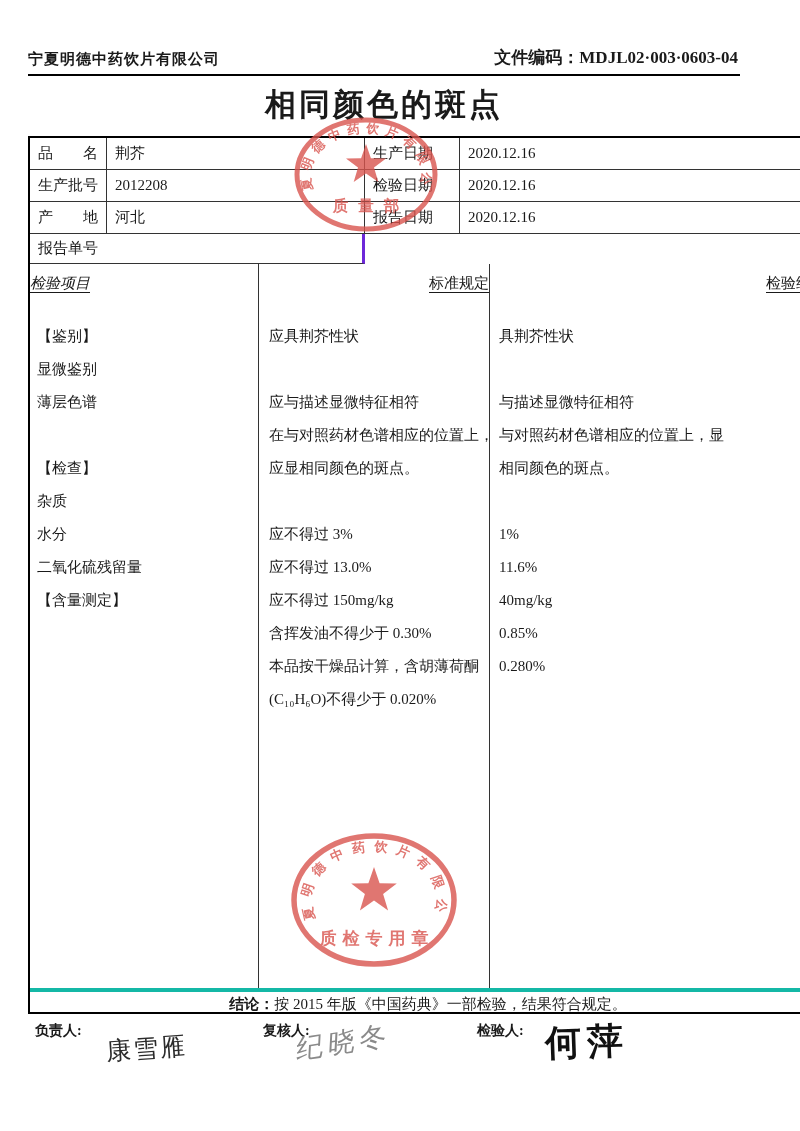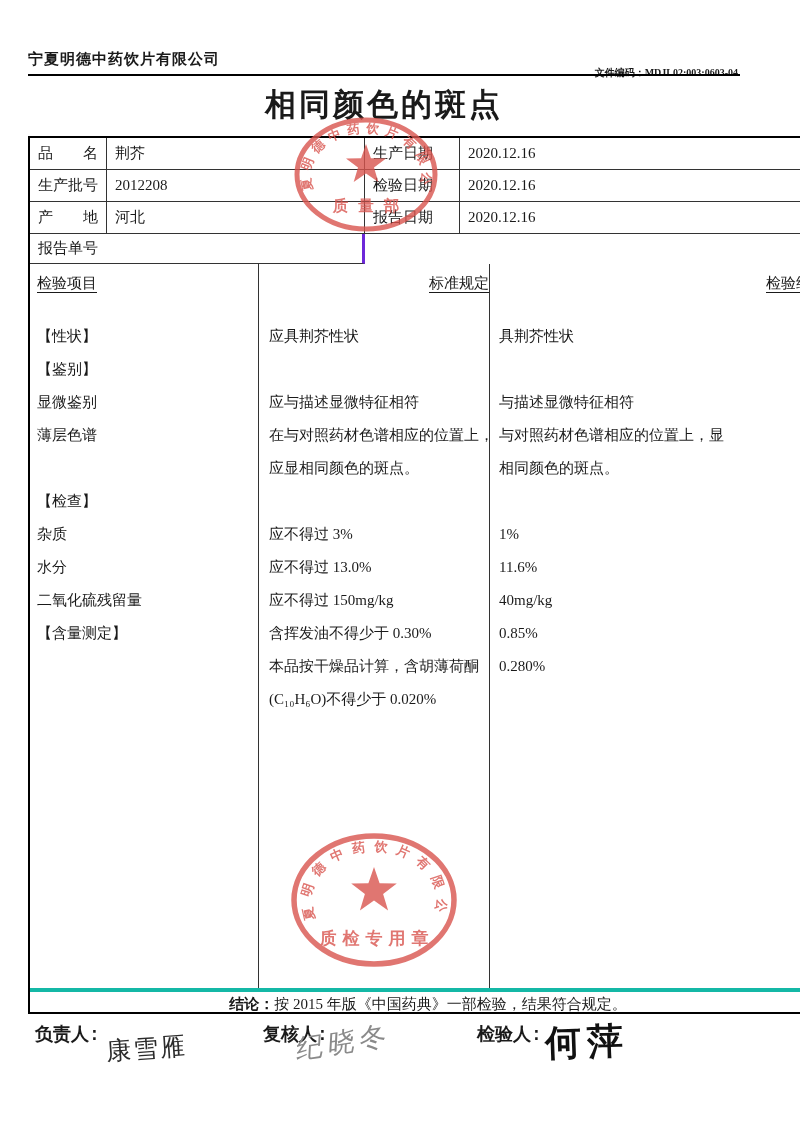--- a/index.html
+++ b/index.html
@@ -2,21 +2,21 @@
 <html><head>
 <meta charset="utf-8">
 <style>
   html,body{margin:0;padding:0;background:#ffffff;}
   .page{
     position:relative;width:800px;height:1131px;background:#ffffff;overflow:hidden;
     font-family:"Liberation Serif","DejaVu Serif",serif;color:#1a1a1a;
   }
   
   .hdr-company{position:absolute;left:28px;top:50px;font-size:15px;font-weight:600;letter-spacing:1px;}
-  .hdr-code{position:absolute;right:62px;top:66px;font-size:10px;font-weight:600;}
+  .hdr-code{position:absolute;right:62px;top:46px;font-size:17px;font-weight:600;}
   .hdr-rule{position:absolute;left:28px;top:74px;width:712px;height:2px;background:#000;}
   .doc-title{position:absolute;left:28px;top:84px;width:712px;text-align:center;
     font-size:31px;font-weight:bold;letter-spacing:3px;}
   
   .report-table{position:absolute;left:28px;top:136px;width:800px;height:878px;
     border:2px solid #000;box-sizing:border-box;background:transparent;font-size:15px;}
   .info-grid{display:grid;grid-template-columns:77px 258px 95px 1fr;}
   .info-grid .cell{height:32px;line-height:31px;border-bottom:1px solid #333;border-right:1px solid #333;
     padding:0 8px;white-space:nowrap;overflow:hidden;box-sizing:border-box;}
   .info-grid .cell.last{border-right:none;}
@@ -26,32 +26,32 @@
     box-sizing:border-box;border-right:3px solid #6d28d9;}
   .report-no-row .cell.last{border-right:none;}
   
   .mid{display:flex;height:724px;box-sizing:border-box;}
   .mid .col{position:relative;box-sizing:border-box;height:100%;}
   .col-item{width:229px;border-right:1px solid #333;}
   .col-standard{width:231px;border-right:1px solid #333;}
   .col-result{flex:1;}
   .col-h{margin-top:10px;font-size:15px;}
   .col-h .u{text-decoration:underline;text-underline-offset:4px;}
-  .col-item .col-h{padding-left:7px;text-align:left;}
+  .col-item .col-h{text-align:left;font-style:italic;}
   .col-standard .col-h,.col-result .col-h{text-align:right;}
   .lines{position:absolute;left:0;right:0;top:56px;}
   .line{height:33px;line-height:33px;white-space:nowrap;overflow:visible;font-size:15px;}
   .col-item .line{padding-left:7px;}
   .col-standard .line{padding-left:10px;}
   .col-result .line{padding-left:9px;}
   
   .conclusion{height:26px;line-height:25px;border-top:4px solid #14b8a6;text-align:center;font-size:15px;box-sizing:border-box;}
   .conclusion .b{font-weight:bold;}
   
-  .sig-label{position:absolute;font-size:18px;font-weight:600;font-family:Liberation Mono, monospace;}
+  .sig-label{position:absolute;font-size:14px;font-weight:600;}
   .sig{position:absolute;font-family:"DejaVu Serif","Liberation Serif",serif;}
   .sig-1{left:106px;top:1032px;font-size:25px;color:#2b2b2b;transform:rotate(-4deg);letter-spacing:2px;}
   .sig-2{left:296px;top:1024px;font-size:27px;color:#8a8a8a;transform:rotate(-9deg) skewX(-12deg);letter-spacing:5px;}
   .sig-3{left:545px;top:1018px;font-size:36px;color:#111;font-weight:bold;transform:rotate(-2deg);letter-spacing:6px;}
   
   .stamp{position:absolute;opacity:0.8;pointer-events:none;}
   .stamp-top{left:292px;top:116px;}
   .stamp-bottom{left:289px;top:831px;}
 </style>
 </head>
@@ -85,21 +85,20 @@
       <div class="cell last">2020.12.16</div>
     </div>
     <div class="report-no-row">
       <div class="cell">报告单号</div>
     </div>
 
     <div class="mid">
       <div class="col col-item">
         <div class="col-h"><span class="u">检验项目</span></div>
         <div class="lines">
-          <div class="line">【性状】</div>
           <div class="line">【鉴别】</div>
           <div class="line">显微鉴别</div>
           <div class="line">薄层色谱</div>
           <div class="line"></div>
           <div class="line">【检查】</div>
           <div class="line">杂质</div>
           <div class="line">水分</div>
           <div class="line">二氧化硫残留量</div>
           <div class="line">【含量测定】</div>
           <div class="line"></div>

